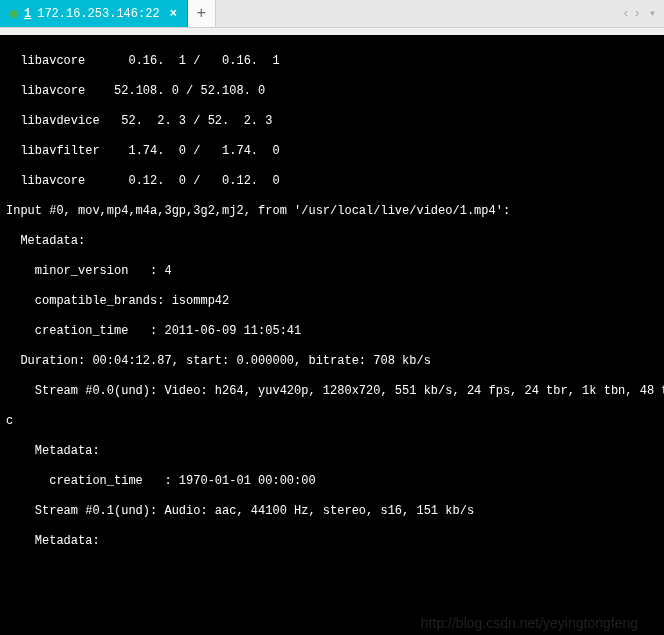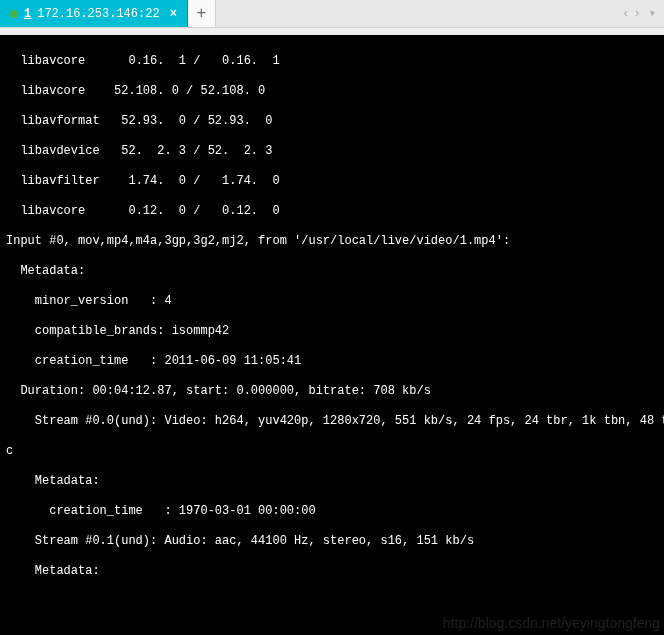--- a/index.html
+++ b/index.html
@@ -69,21 +69,21 @@
       line-height: 1.25;
       white-space: pre;
       font-family: Consolas, 'Courier New', monospace;
       font-size: 12px;
       position: relative;
       margin-top: 7px;
     }
     .watermark {
       position: absolute;
       bottom: 10px;
-      right: 4px;
+      right: 26px;
       color: rgba(255,255,255,0.12);
       font-size: 14px;
       font-family: Arial, sans-serif;
       pointer-events: none;
     }
   </style>
 </head>
 <body>
 
 <div class="tab-bar">
@@ -97,34 +97,33 @@
   <div class="nav-arrows">
     <span>‹</span>
     <span>›</span>
     <span style="margin-left:4px">▾</span>
   </div>
 </div>
 
 <div class="terminal">
 <div>  <span>libavcore</span>      <span>0.16.  1</span> /   <span>0.16.  1</span></div>
 <div>  <span>libavcore</span>    <span>52.108. 0</span> / <span>52.108. 0</span></div>
-<div>  <span>libavformat</span>   <span>52.93.  0</span> / <span>52.93.  0</span></div>
 <div>  <span>libavdevice</span>   <span>52.  2. 3</span> / <span>52.  2. 3</span></div>
 <div>  <span>libavfilter</span>    <span>1.74.  0</span> /   <span>1.74.  0</span></div>
 <div>  <span>libavcore</span>      <span>0.12.  0</span> /   <span>0.12.  0</span></div>
 <div>Input #0, mov,mp4,m4a,3gp,3g2,mj2, from '/usr/local/live/video/1.mp4':</div>
 <div>  Metadata:</div>
 <div>    minor_version   : 4</div>
 <div>    compatible_brands: isommp42</div>
 <div>    creation_time   : 2011-06-09 11:05:41</div>
 <div>  Duration: 00:04:12.87, start: 0.000000, bitrate: 708 kb/s</div>
 <div>    Stream #0.0(und): Video: h264, yuv420p, 1280x720, 551 kb/s, 24 fps, 24 tbr, 1k tbn, 48 tb</div>
 <div>c</div>
 <div>    Metadata:</div>
-<div>      creation_time   : 1970-03-01 00:00:00</div>
+<div>      creation_time   : 1970-01-01 00:00:00</div>
 <div>    Stream #0.1(und): Audio: aac, 44100 Hz, stereo, s16, 151 kb/s</div>
 <div>    Metadata:</div>
 
 
 
 
 
 
 
 

